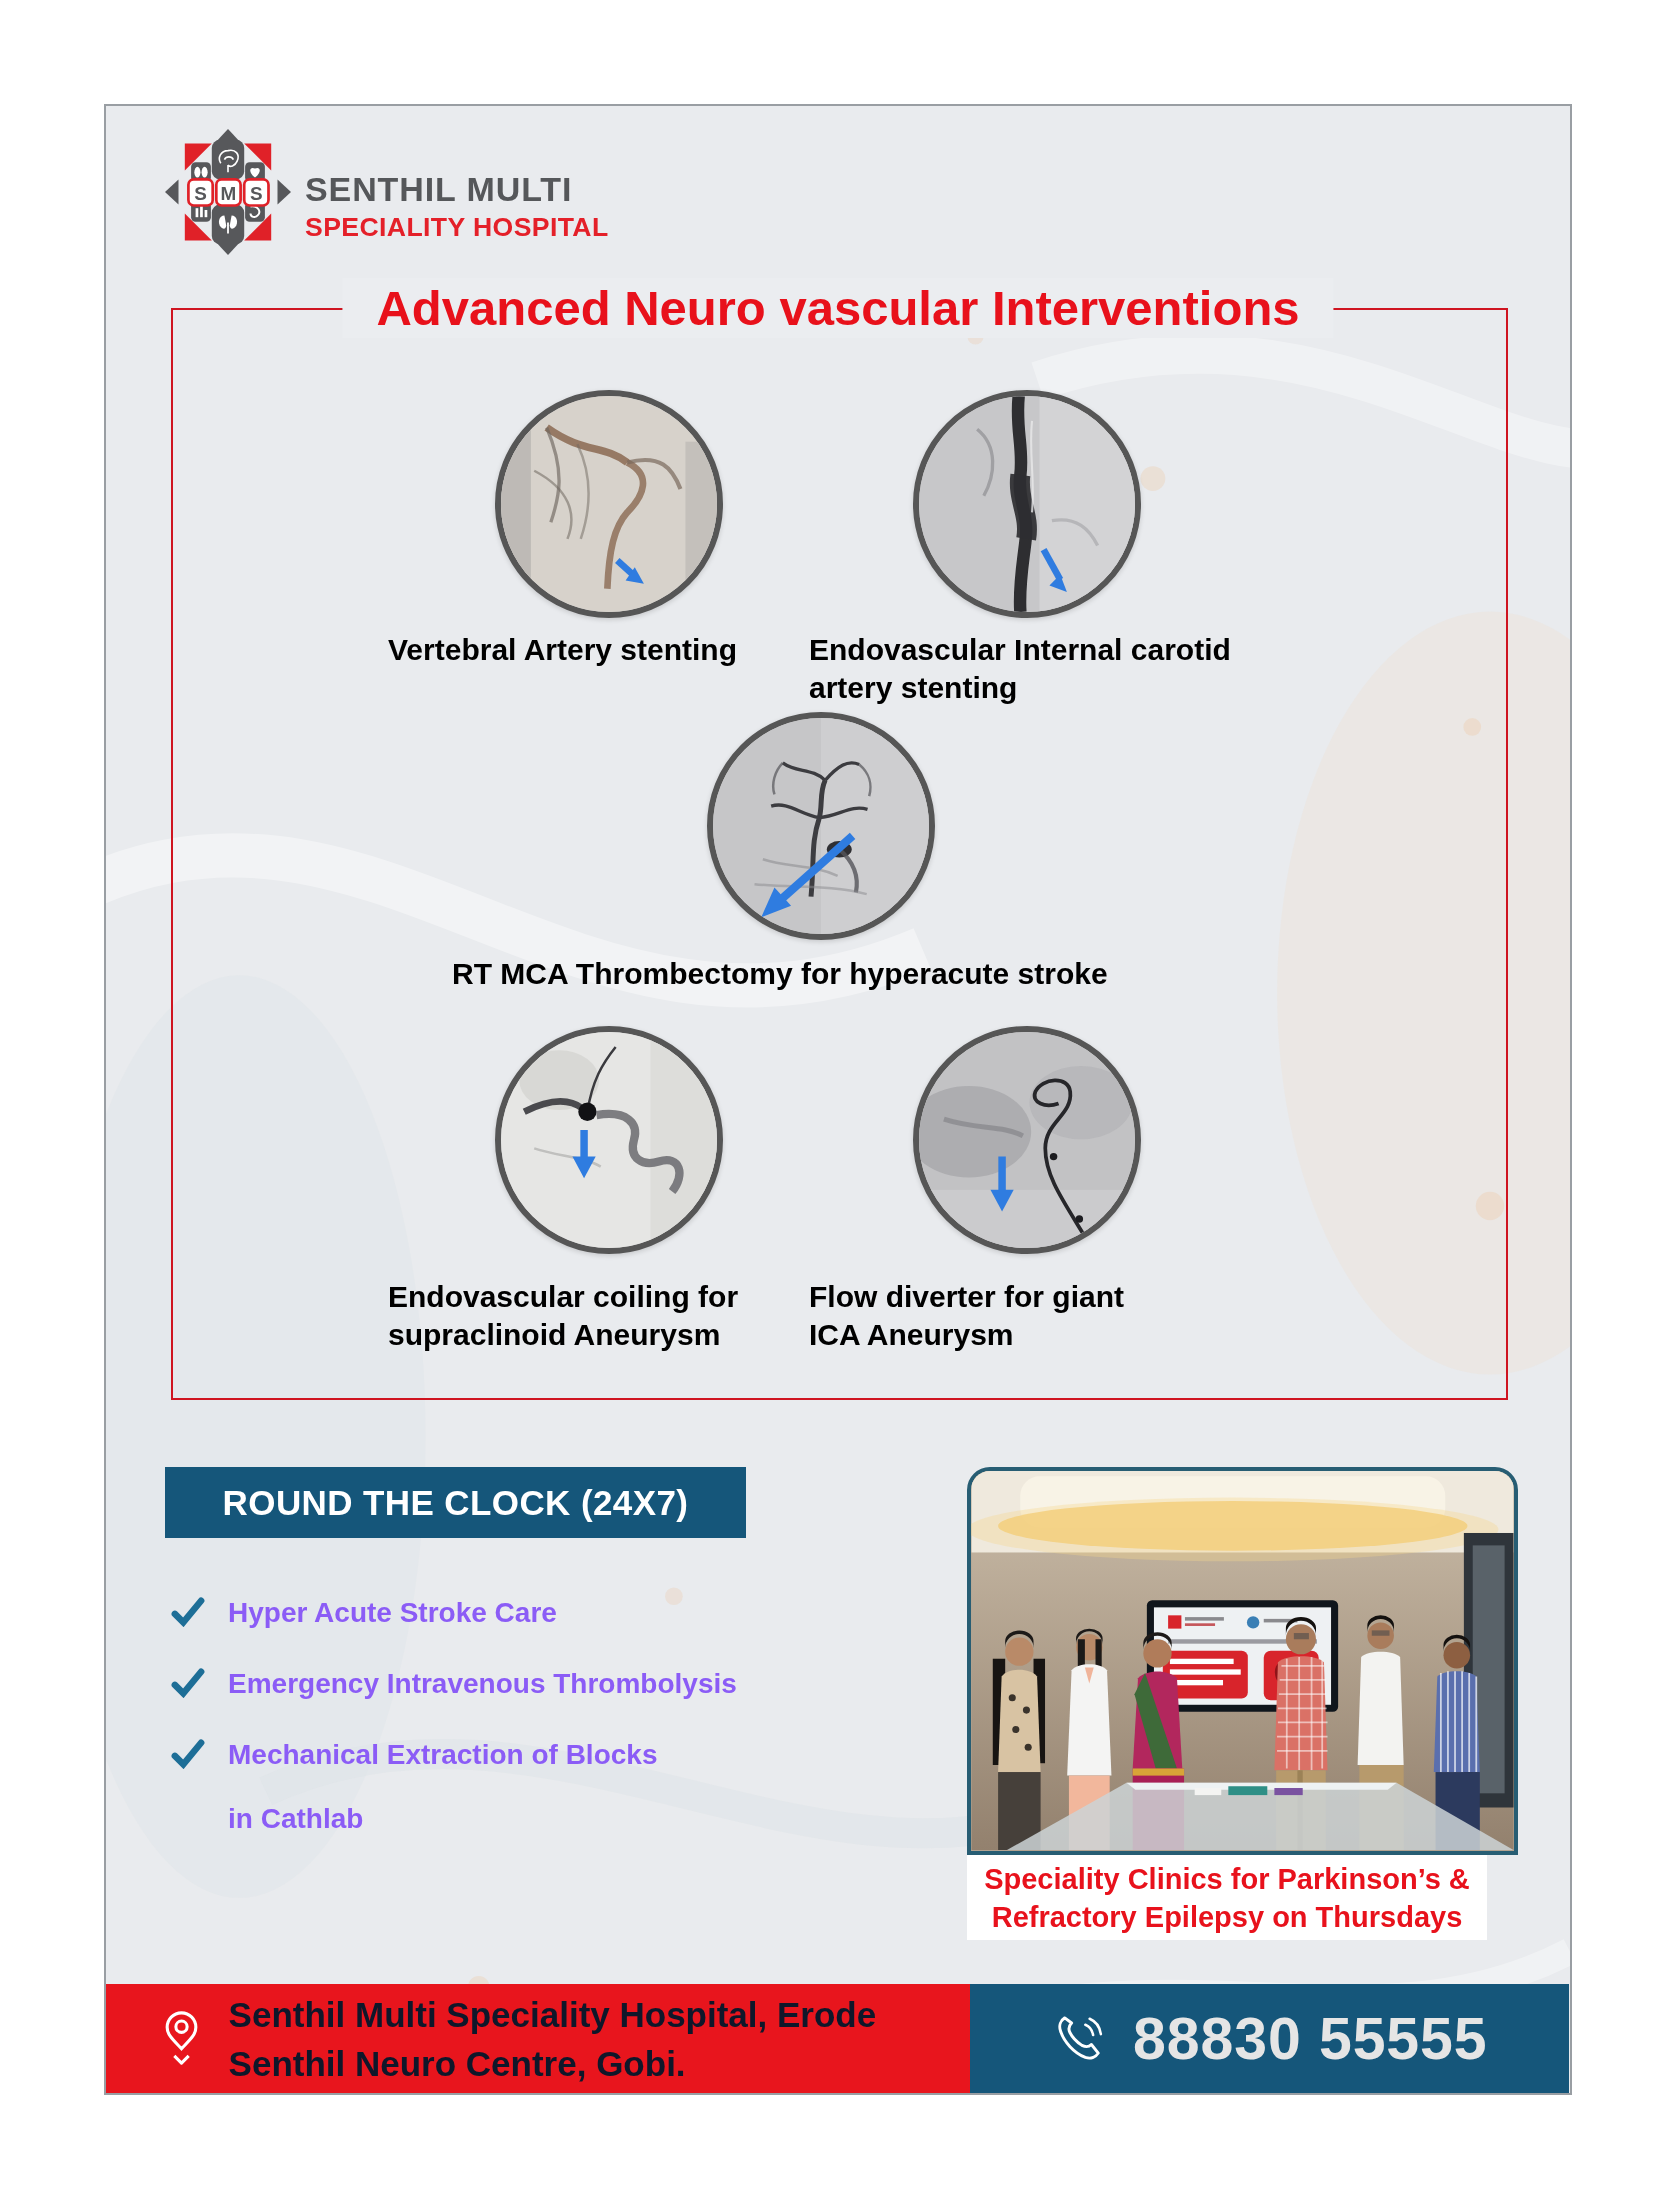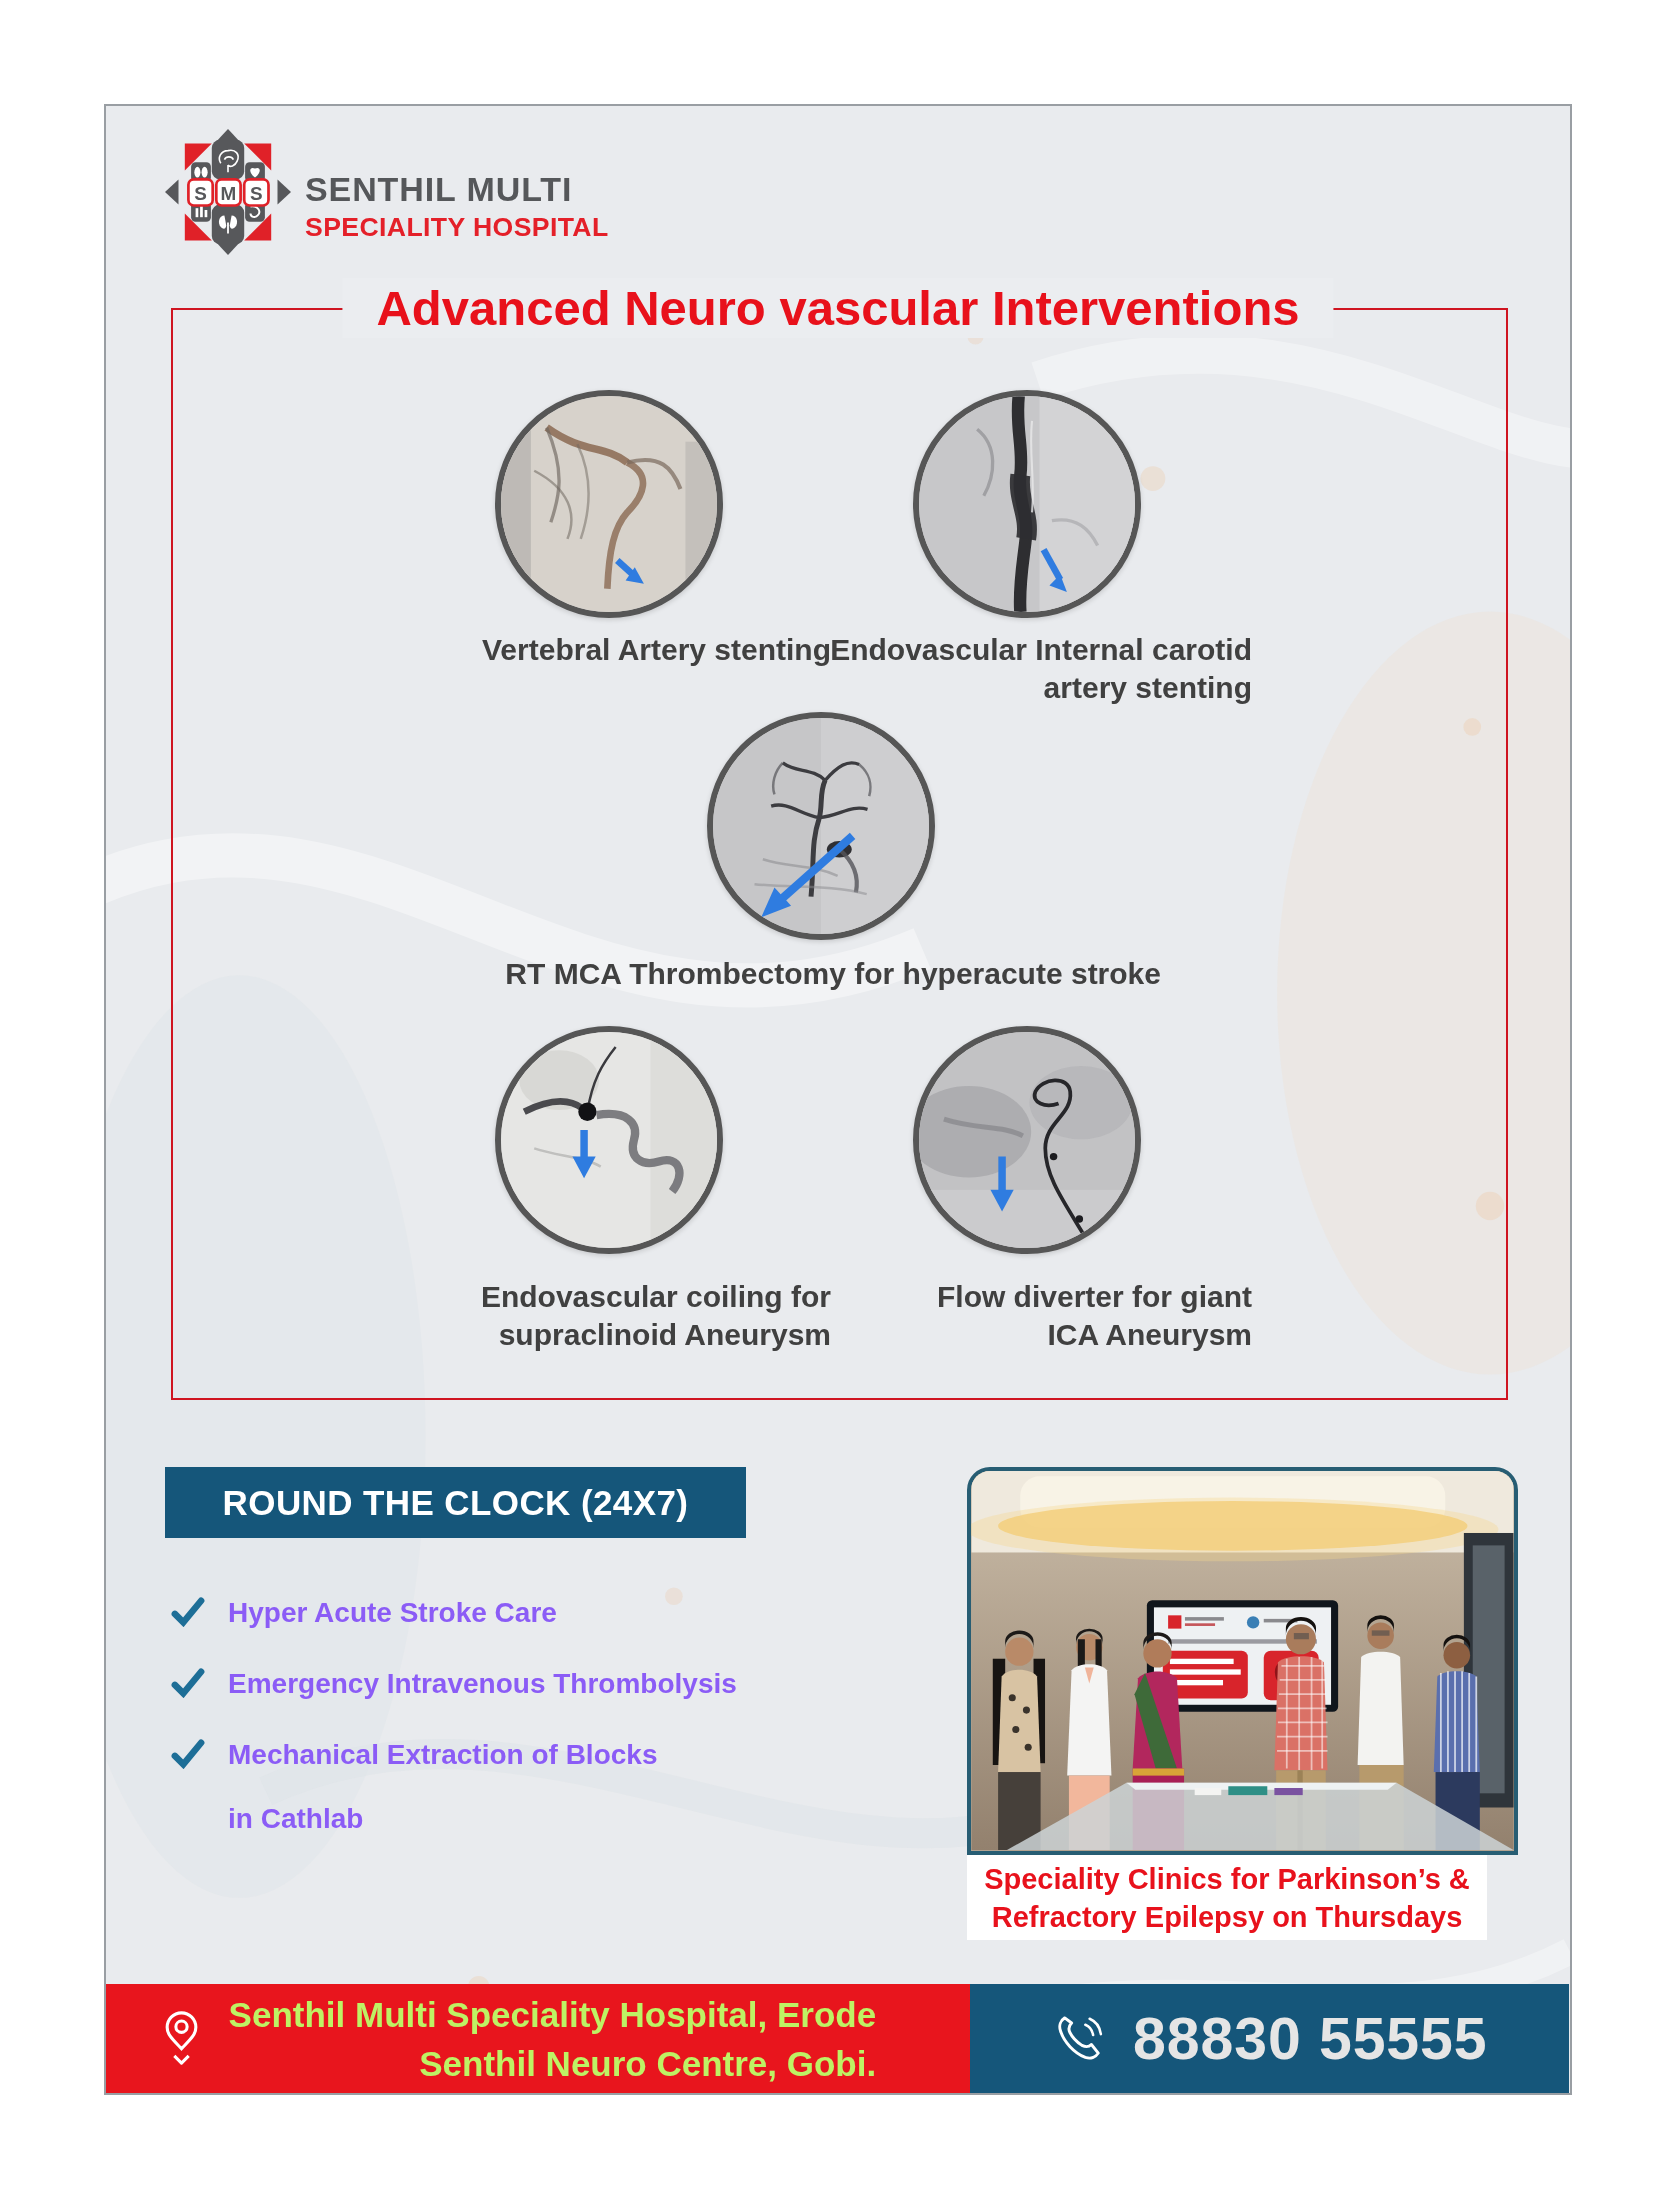--- a/index.html
+++ b/index.html
@@ -19,40 +19,40 @@
   .website-wrap{right:55px;top:64px;display:flex;align-items:center;gap:12.4px;}
   .website-text{font-size:35px;font-weight:800;color:#1c1d1f;}
 
   
   .neuro-box{left:65px;top:202px;width:1337px;height:1092px;border:2.7px solid #cf1420;box-sizing:border-box;}
   .neuro-title{left:50%;transform:translateX(-50%);top:172px;font-size:49px;font-weight:800;color:#e8111b;
                background:#ebedf0;padding:1.8px 34px;white-space:nowrap;z-index:3;}
 
   .circle{width:216px;height:216px;border:6.2px solid #565656;border-radius:50%;overflow:hidden;
           background:#cfcfcf;z-index:2;box-shadow:0 1.8px 5.3px rgba(0,0,0,.15);}
-  .cap{font-size:30px;font-weight:800;color:#404040;text-align:right;line-height:38px;z-index:2;}
+  .cap{font-size:30px;font-weight:800;color:#000000;text-align:left;line-height:38px;z-index:2;}
 
   
   .rtc{left:59px;top:1361px;width:581px;height:71px;background:#15567a;color:#ffffff;
        display:flex;align-items:center;justify-content:center;font-size:35px;font-weight:800;letter-spacing:0.4px;}
   .check-row{left:65px;display:flex;align-items:flex-start;gap:23px;}
   .check-row .txt{font-size:28px;font-weight:600;color:#8b5cf6;line-height:64px;}
   .check-ic{flex:0 0 auto;margin-top:16px;}
 
   
   .photo{left:861px;top:1361px;width:551px;height:388px;border:4.4px solid #275d73;border-radius:23px 23px 0 0;
          overflow:hidden;box-sizing:border-box;background:#b3a391;}
   .photo-caption{left:861px;top:1749px;width:520px;height:85px;background:#ffffff;display:flex;align-items:center;
                  justify-content:center;text-align:center;color:#e8121c;font-size:29px;font-weight:800;line-height:38px;}
 
   
   .footer{left:0;bottom:0;width:1463px;height:109px;display:flex;}
   .footer-left{flex:0 0 864px;background:#e8151d;display:flex;align-items:center;padding-left:55px;gap:26.6px;box-sizing:border-box;}
   .addr{display:flex;flex-direction:column;justify-content:center;}
-  .addr div{color:#bef264;font-size:35px;font-weight:600;line-height:49px;text-align:right;}
+  .addr div{color:#0f172a;font-size:35px;font-weight:600;line-height:49px;}
   .footer-right{flex:1;background:#15567a;display:flex;align-items:center;justify-content:center;gap:26.6px;}
   .phone-num{color:#e5e5e5;font-size:59px;font-weight:800;letter-spacing:0.9px;}
 </style>
 </head>
 <body>
 
 <div class="page">
   <div class="card">
 
     <svg class="bg-art" viewBox="0 0 1650 2240">

